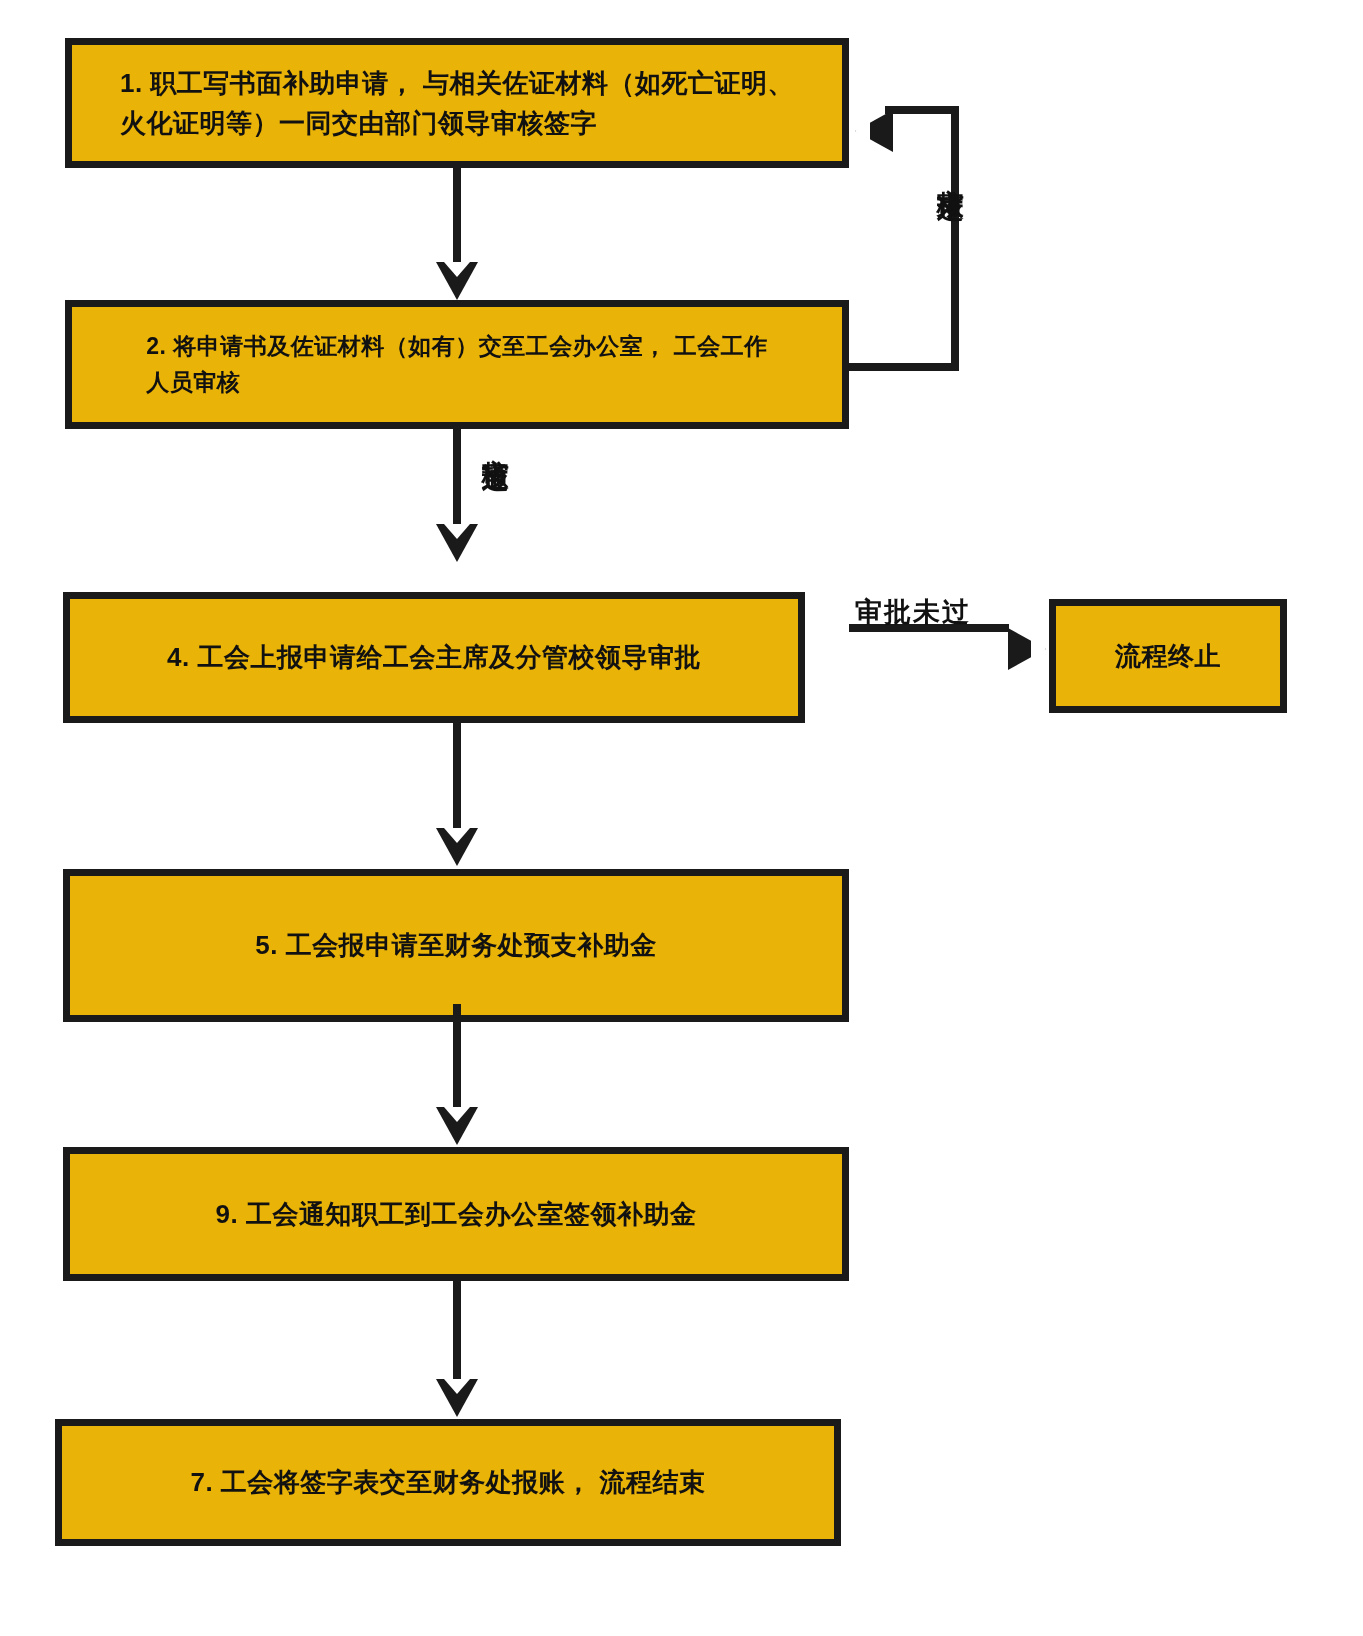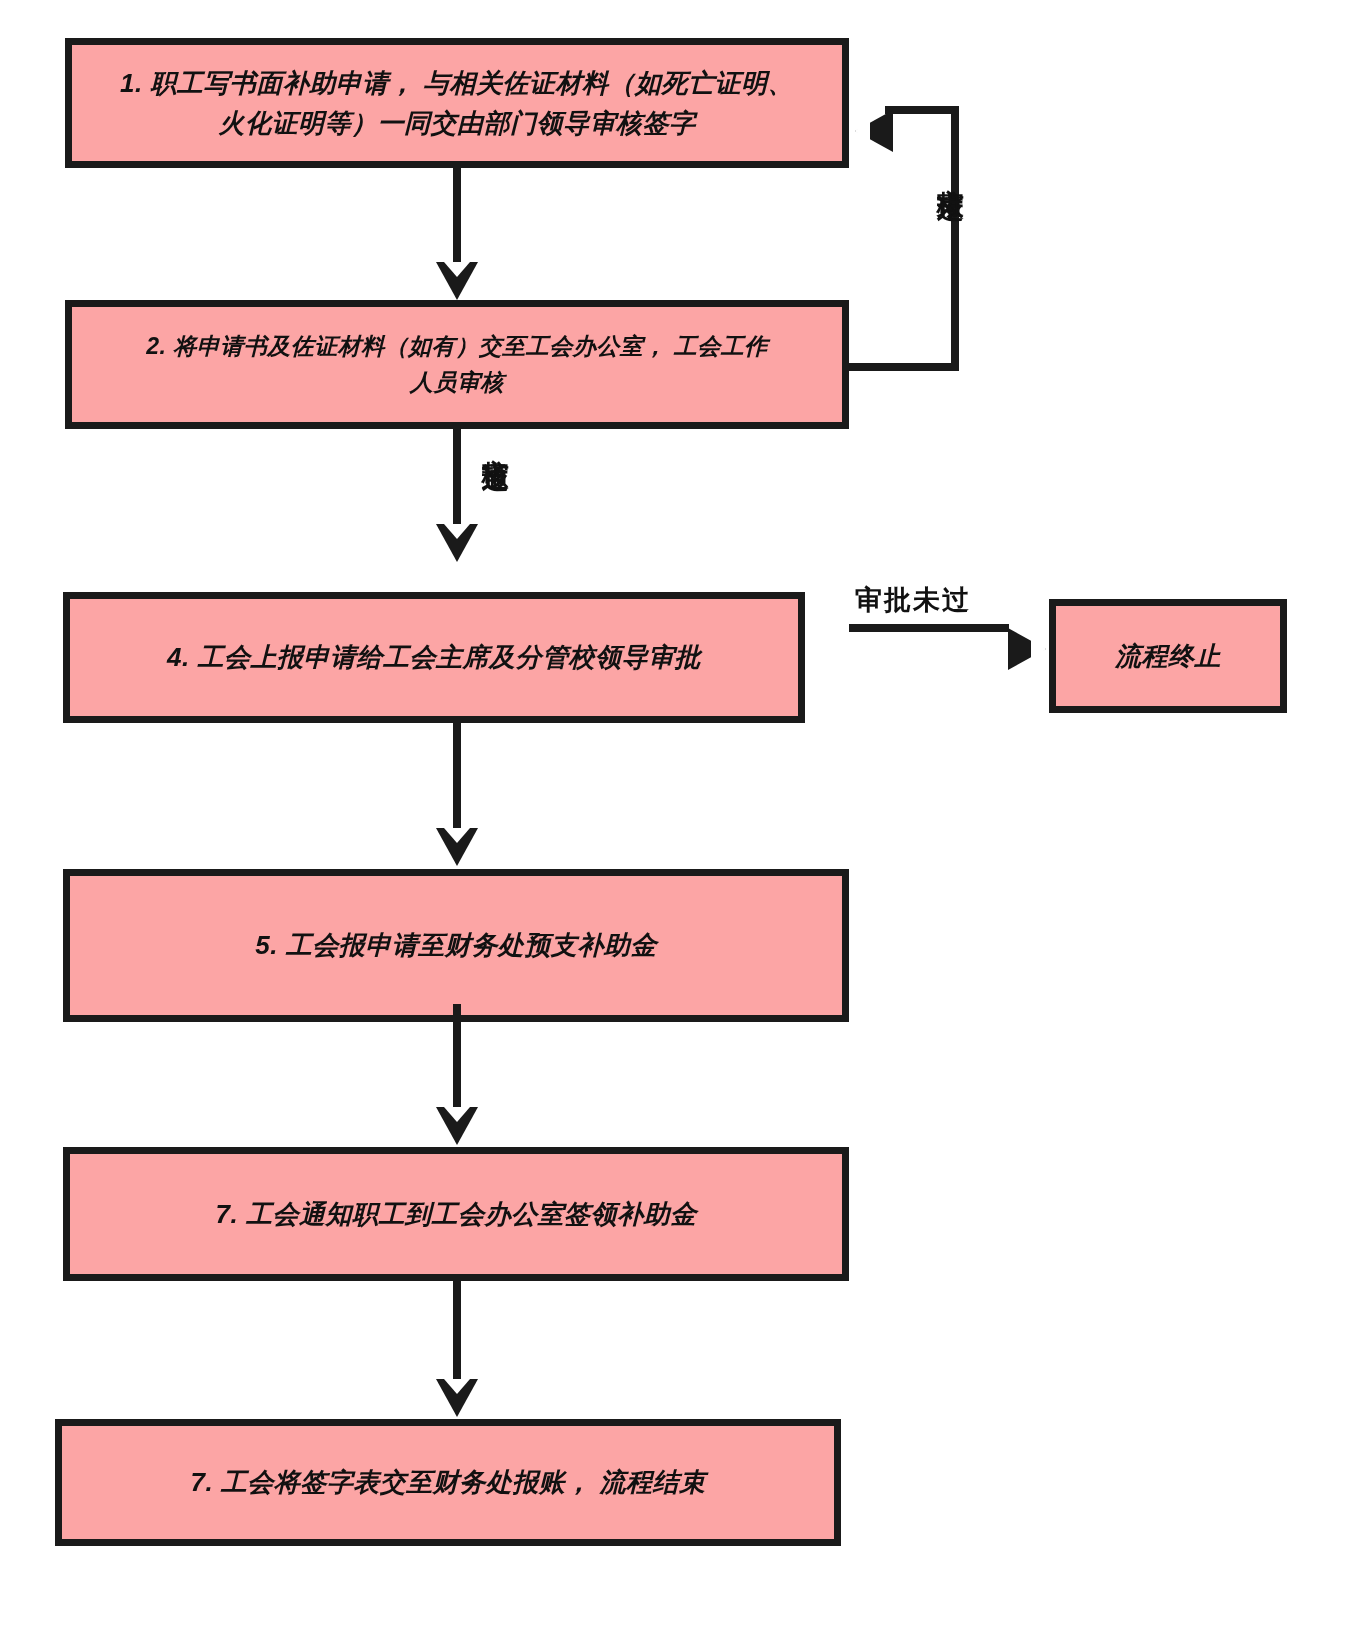--- a/index.html
+++ b/index.html
@@ -14,30 +14,28 @@
     position: relative;
     width: 1363px;
     height: 1636px;
     background: #ffffff;
     overflow: hidden;
   }
   .node {
     position: absolute;
     box-sizing: border-box;
     border: 7px solid #1a1a1a;
-    background: #fca5a5;
+    background: #eab308;
     display: flex;
     align-items: center;
     justify-content: center;
-    text-align: center;
     color: #111111;
     font-weight: 700;
     line-height: 1.55;
     letter-spacing: 0.5px;
-    font-style: italic;
   }
   .node .txt {
     display: block;
     white-space: pre-line;
     padding: 0 26px;
   }
   .n1 { left: 65px;  top: 38px;   width: 784px; height: 130px; font-size: 26px; }
   .n2 { left: 65px;  top: 300px;  width: 784px; height: 129px; font-size: 23px; }
   .n4 { left: 63px;  top: 592px;  width: 742px; height: 131px; font-size: 26px; }
   .n5 { left: 63px;  top: 869px;  width: 786px; height: 153px; font-size: 26px; }
@@ -136,21 +134,21 @@
 
   <div class="node n4">
     <span class="txt">4. 工会上报申请给工会主席及分管校领导审批</span>
   </div>
 
   <div class="node n5">
     <span class="txt">5. 工会报申请至财务处预支补助金</span>
   </div>
 
   <div class="node n6">
-    <span class="txt">7. 工会通知职工到工会办公室签领补助金</span>
+    <span class="txt">9. 工会通知职工到工会办公室签领补助金</span>
   </div>
 
   <div class="node n7">
     <span class="txt">7. 工会将签字表交至财务处报账，  流程结束</span>
   </div>
 
   <div class="node nend">
     <span class="txt">流程终止</span>
   </div>
 
@@ -162,21 +160,21 @@
   <div class="hline" style="left:885px; top:106px; width:74px;"></div>
   <div class="arrowhead-left" style="left:855px; top:110px;"></div>
   <div class="edge-label vertical" style="left:935px; top:167px;">审核未过</div>
 
   <div class="vline" style="left:453px; top:429px; height:100px;"></div>
   <div class="arrowhead-down" style="left:436px; top:524px;"></div>
   <div class="edge-label vertical" style="left:480px; top:437px;">审核通过</div>
 
   <div class="hline" style="left:849px; top:624px; width:160px;"></div>
   <div class="arrowhead-right" style="left:1008px; top:628px;"></div>
-  <div class="edge-label" style="left:855px; top:586px;">审批未过</div>
+  <div class="edge-label" style="left:855px; top:598px;">审批未过</div>
 
   <div class="vline" style="left:453px; top:723px; height:110px;"></div>
   <div class="arrowhead-down" style="left:436px; top:828px;"></div>
 
   <div class="vline" style="left:453px; top:1004px; height:110px;"></div>
   <div class="arrowhead-down" style="left:436px; top:1107px;"></div>
 
   <div class="vline" style="left:453px; top:1281px; height:105px;"></div>
   <div class="arrowhead-down" style="left:436px; top:1379px;"></div>
 

